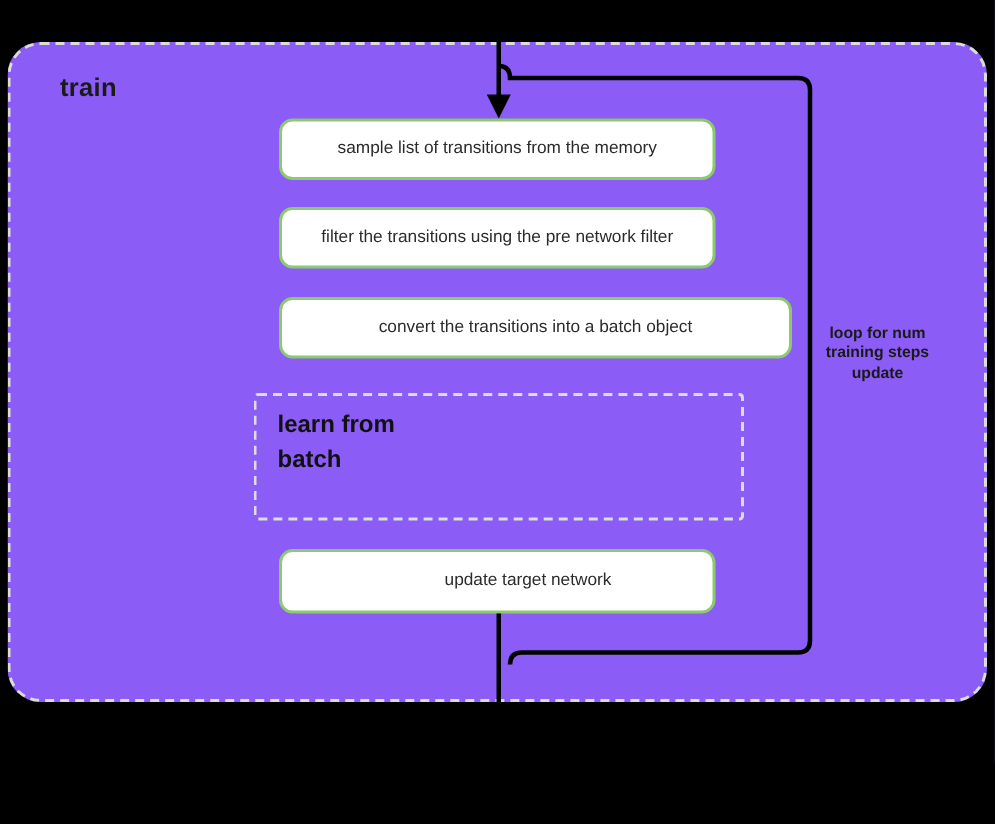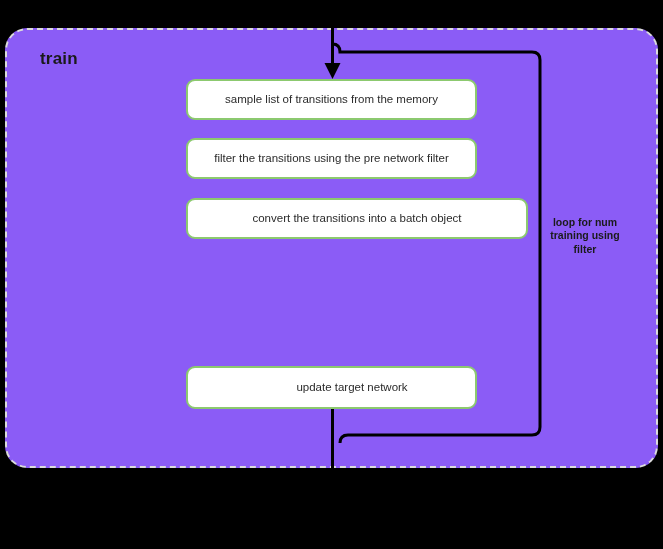--- a/index.html
+++ b/index.html
@@ -115,29 +115,35 @@
   </div>
 
   <div class="step-box" style="left:186px; top:79px; width:291px; height:41px;">
     <span class="step-label">sample list of transitions from the memory</span>
   </div>
 
   <div class="step-box" style="left:186px; top:198px; width:342px; height:41px;">
     <span class="step-label">convert the transitions into a batch object</span>
   </div>
 
+  <div class="sub-block" style="left:169px; top:262px; width:327px; height:85px;">
+    <div class="sub-block-title">
+      <span>learn from</span><br>
+      <span>batch</span>
+    </div>
+  </div>
 
   <div class="step-box" style="left:186px; top:366px; width:291px; height:43px;padding-left:41px;">
     <span class="step-label">update target network</span>
   </div>
 
   <div class="loop-label" style="left:535px; top:216px;">
     <span>loop for num</span><br>
-    <span>training using</span><br>
-    <span>filter</span>
+    <span>training steps</span><br>
+    <span>update</span>
   </div>
 
   <svg class="connectors" viewBox="0 0 663 549">
 
     <path d="M 332.5 0 L 332.5 70" stroke="#000000" stroke-width="3" fill="none"></path>
     <polygon points="332.5,79 324.5,63 340.5,63" fill="#000000"></polygon>
 
     <path d="M 332.5 44 L 332.5 44 Q 340 44 340 52 L 532 52 Q 540 52 540 60
              L 540 427 Q 540 435 532 435 L 348 435 Q 340 435 340 443 L 340 443" stroke="#000000" stroke-width="3" fill="none" stroke-linecap="butt"></path>
 

